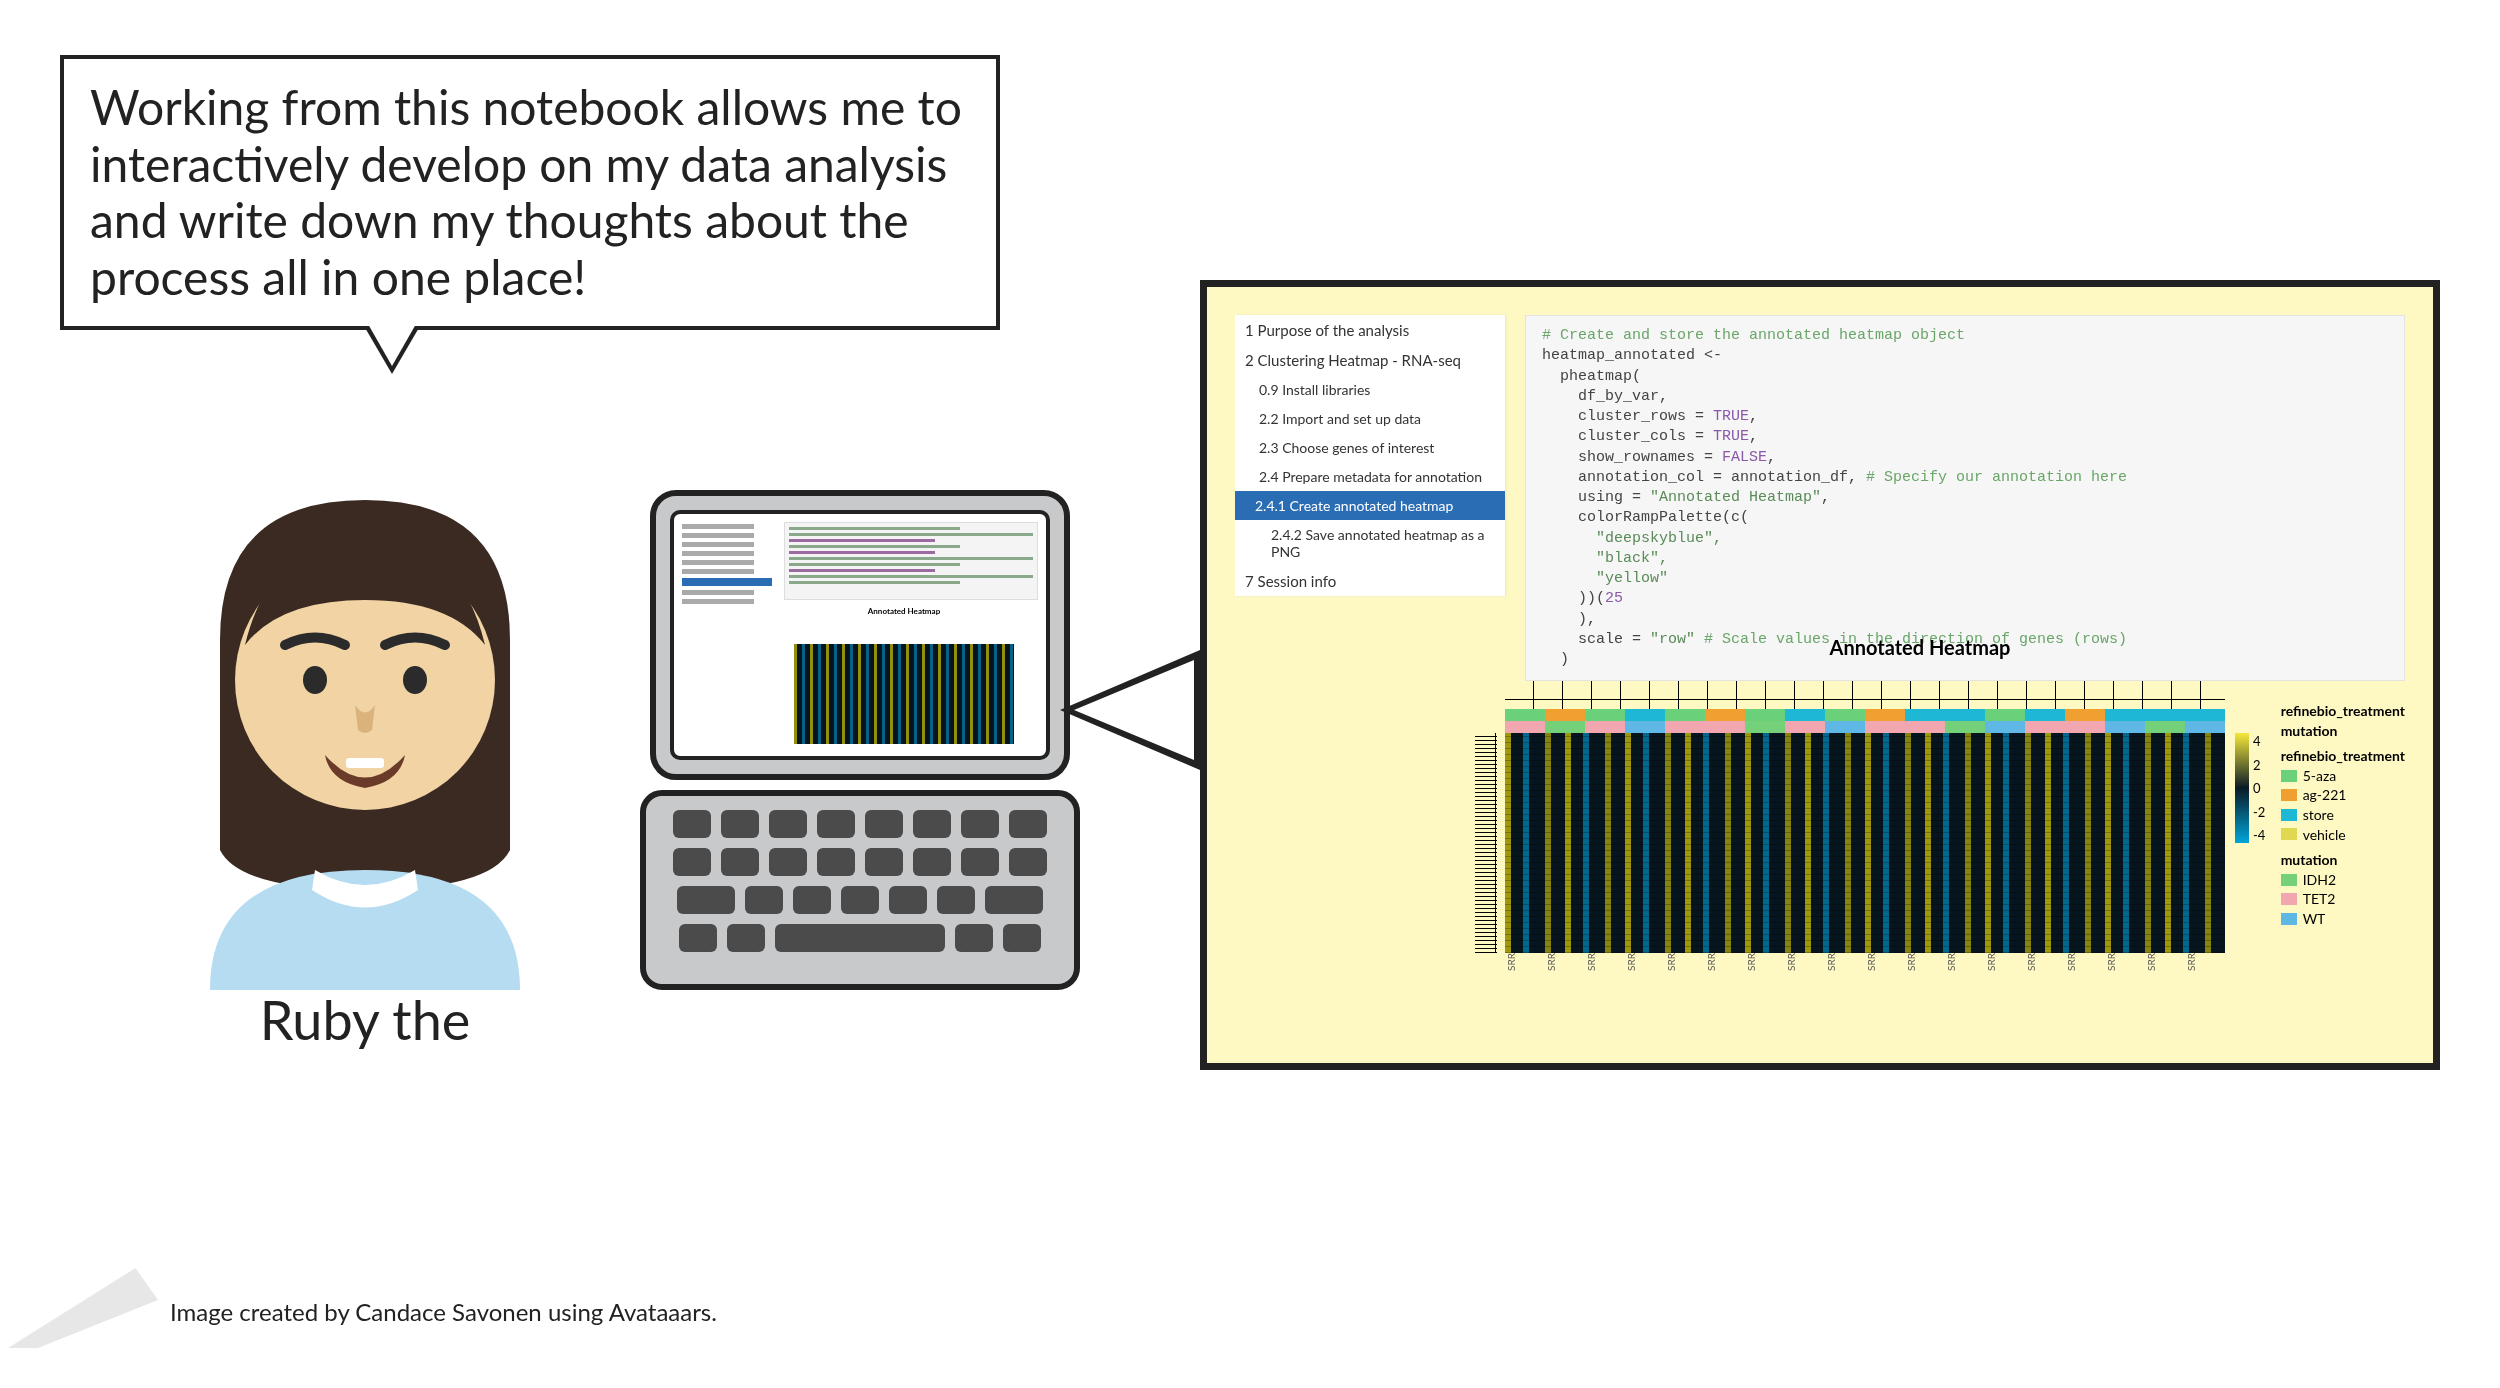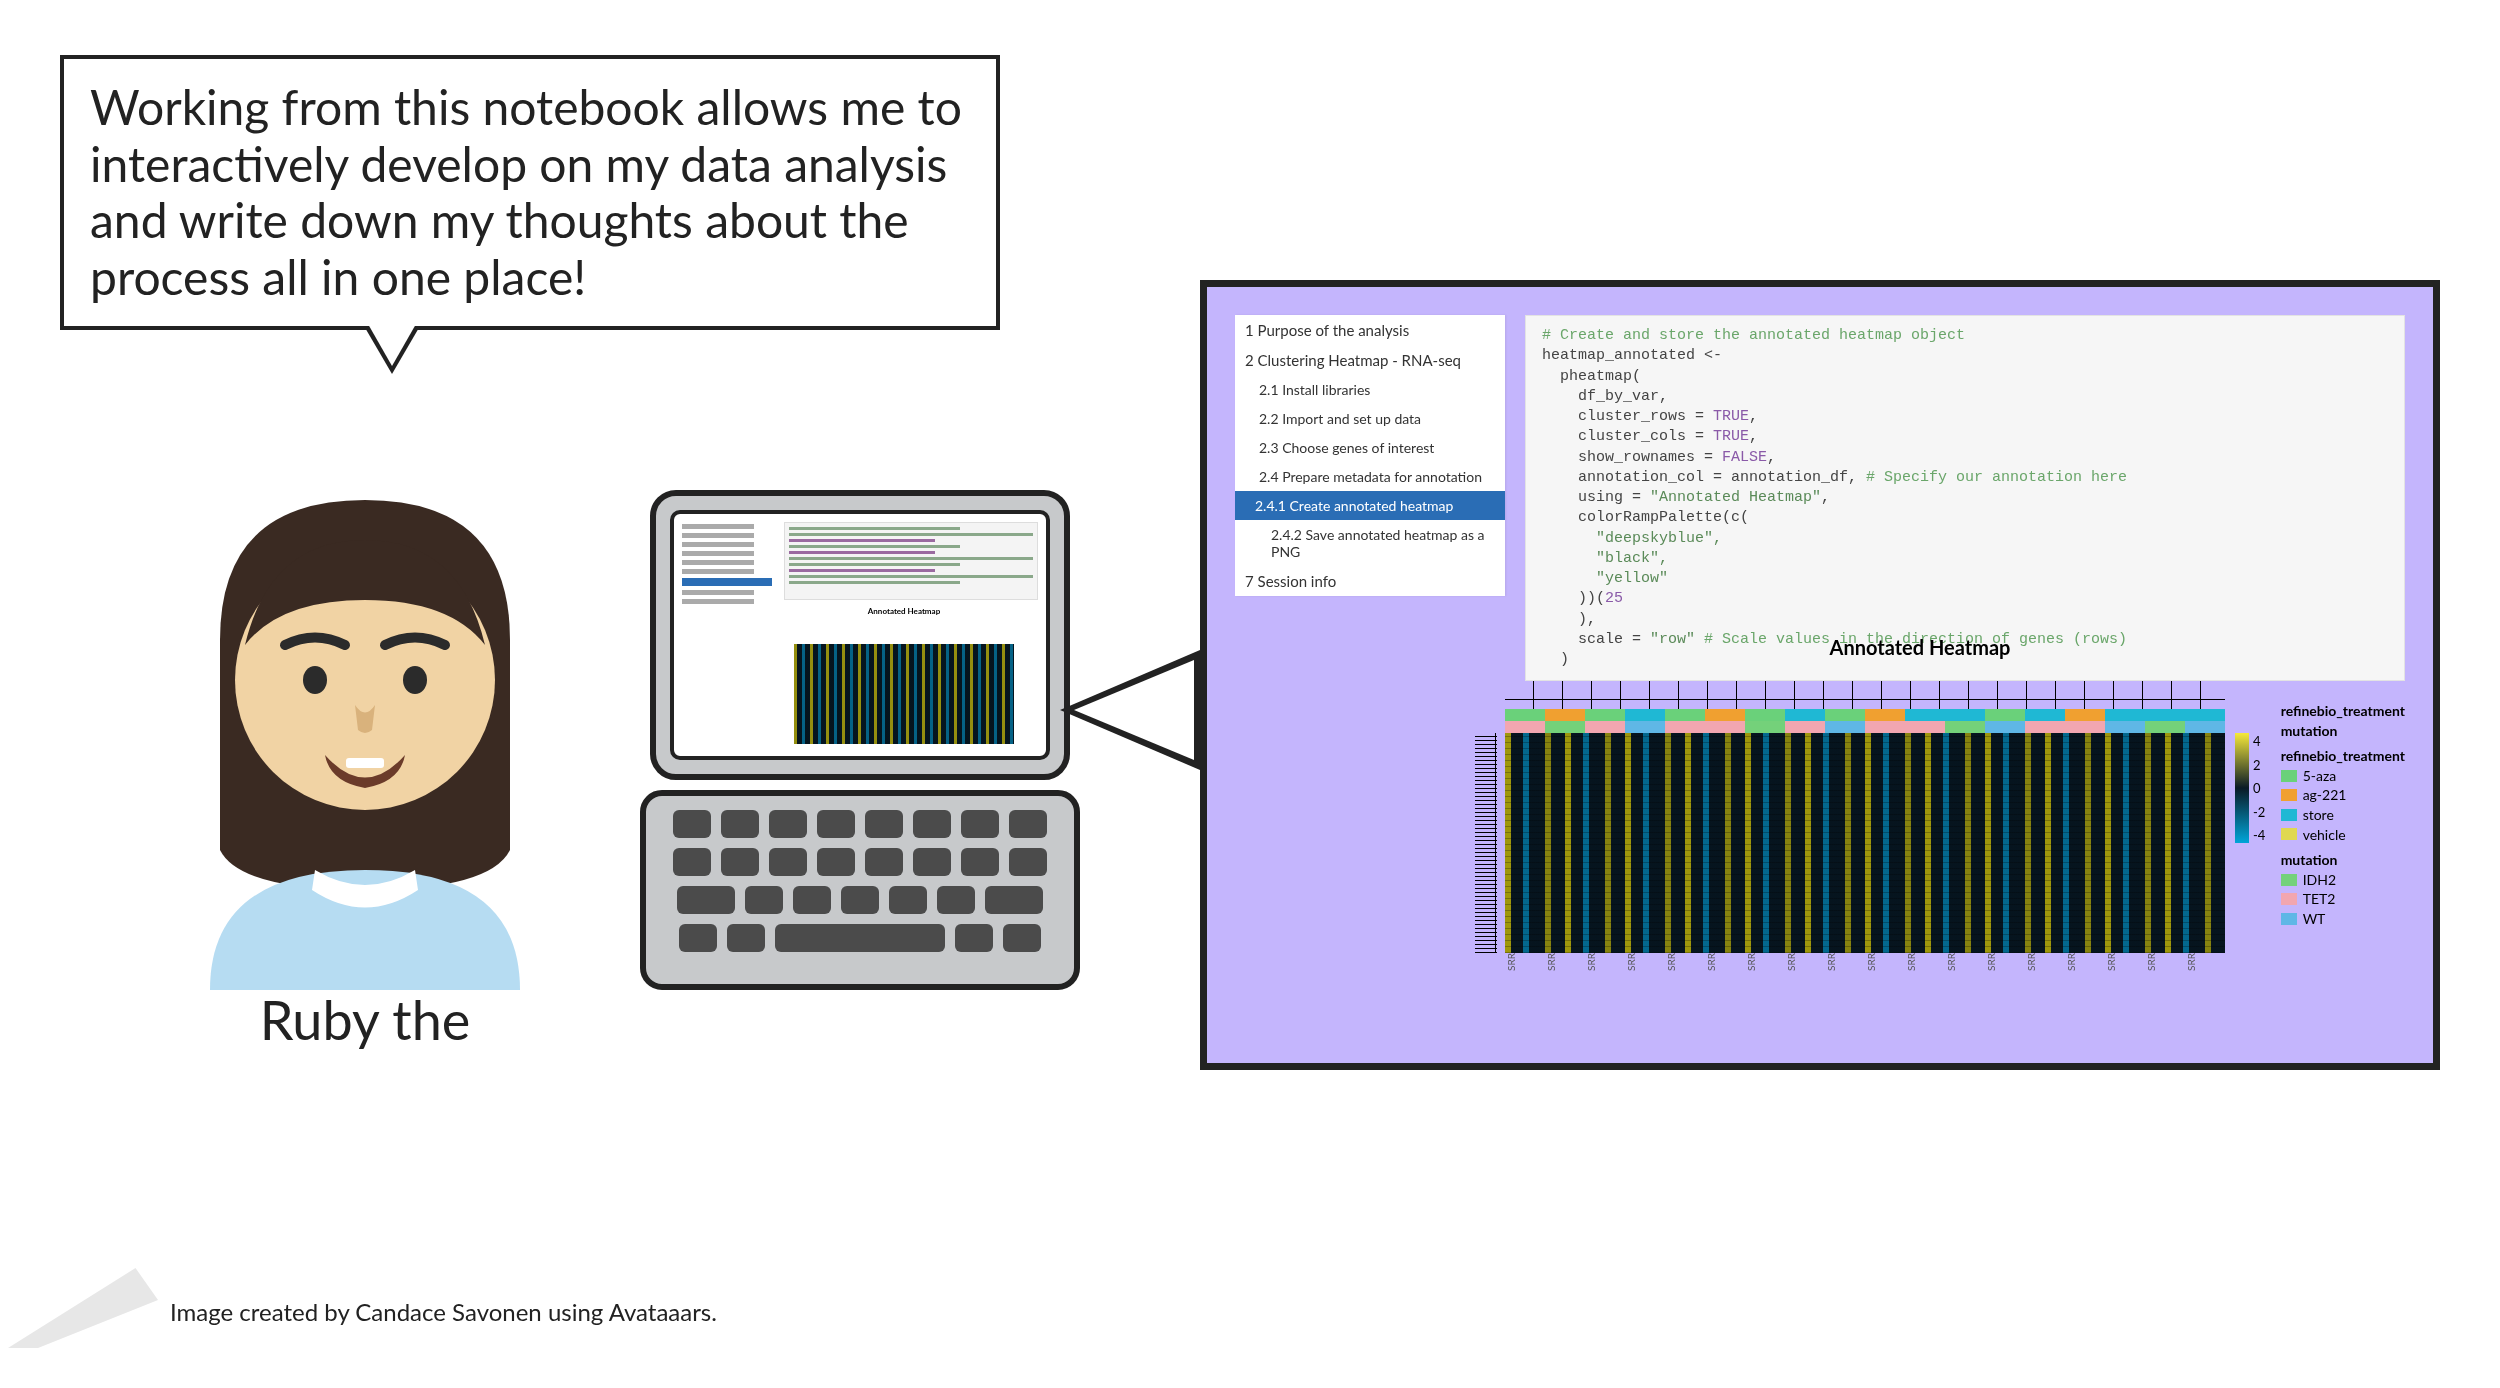--- a/index.html
+++ b/index.html
@@ -170,21 +170,21 @@
   }
 
   
   .detail {
     position: absolute;
     left: 1200px;
     top: 280px;
     width: 1240px;
     height: 790px;
     border: 7px solid #222;
-    background: #c4b5fd;
+    background: #fef9c3;
     padding: 28px;
   }
   .detail-inner {
     width: 100%; height: 100%;
     position: relative;
   }
   .toc {
     position: absolute;
     left: 0; top: 0;
     width: 270px;
@@ -429,21 +429,21 @@
   </div>
 </div>
 
 <div class="callout-ptr"></div>
 
 <div class="detail">
   <div class="detail-inner">
     <div class="toc">
       <div class="toc-item">1 Purpose of the analysis</div>
       <div class="toc-item">2 Clustering Heatmap - RNA-seq</div>
-      <div class="toc-item sub">2.1 Install libraries</div>
+      <div class="toc-item sub">0.9 Install libraries</div>
       <div class="toc-item sub">2.2 Import and set up data</div>
       <div class="toc-item sub">2.3 Choose genes of interest</div>
       <div class="toc-item sub">2.4 Prepare metadata for annotation</div>
       <div class="toc-item sub2 active">2.4.1 Create annotated heatmap</div>
       <div class="toc-item sub2">2.4.2 Save annotated heatmap as a PNG</div>
       <div class="toc-item">7 Session info</div>
     </div>
 
     <div class="code"><span class="c"># Create and store the annotated heatmap object</span>
 <span>heatmap_annotated &lt;-</span>

